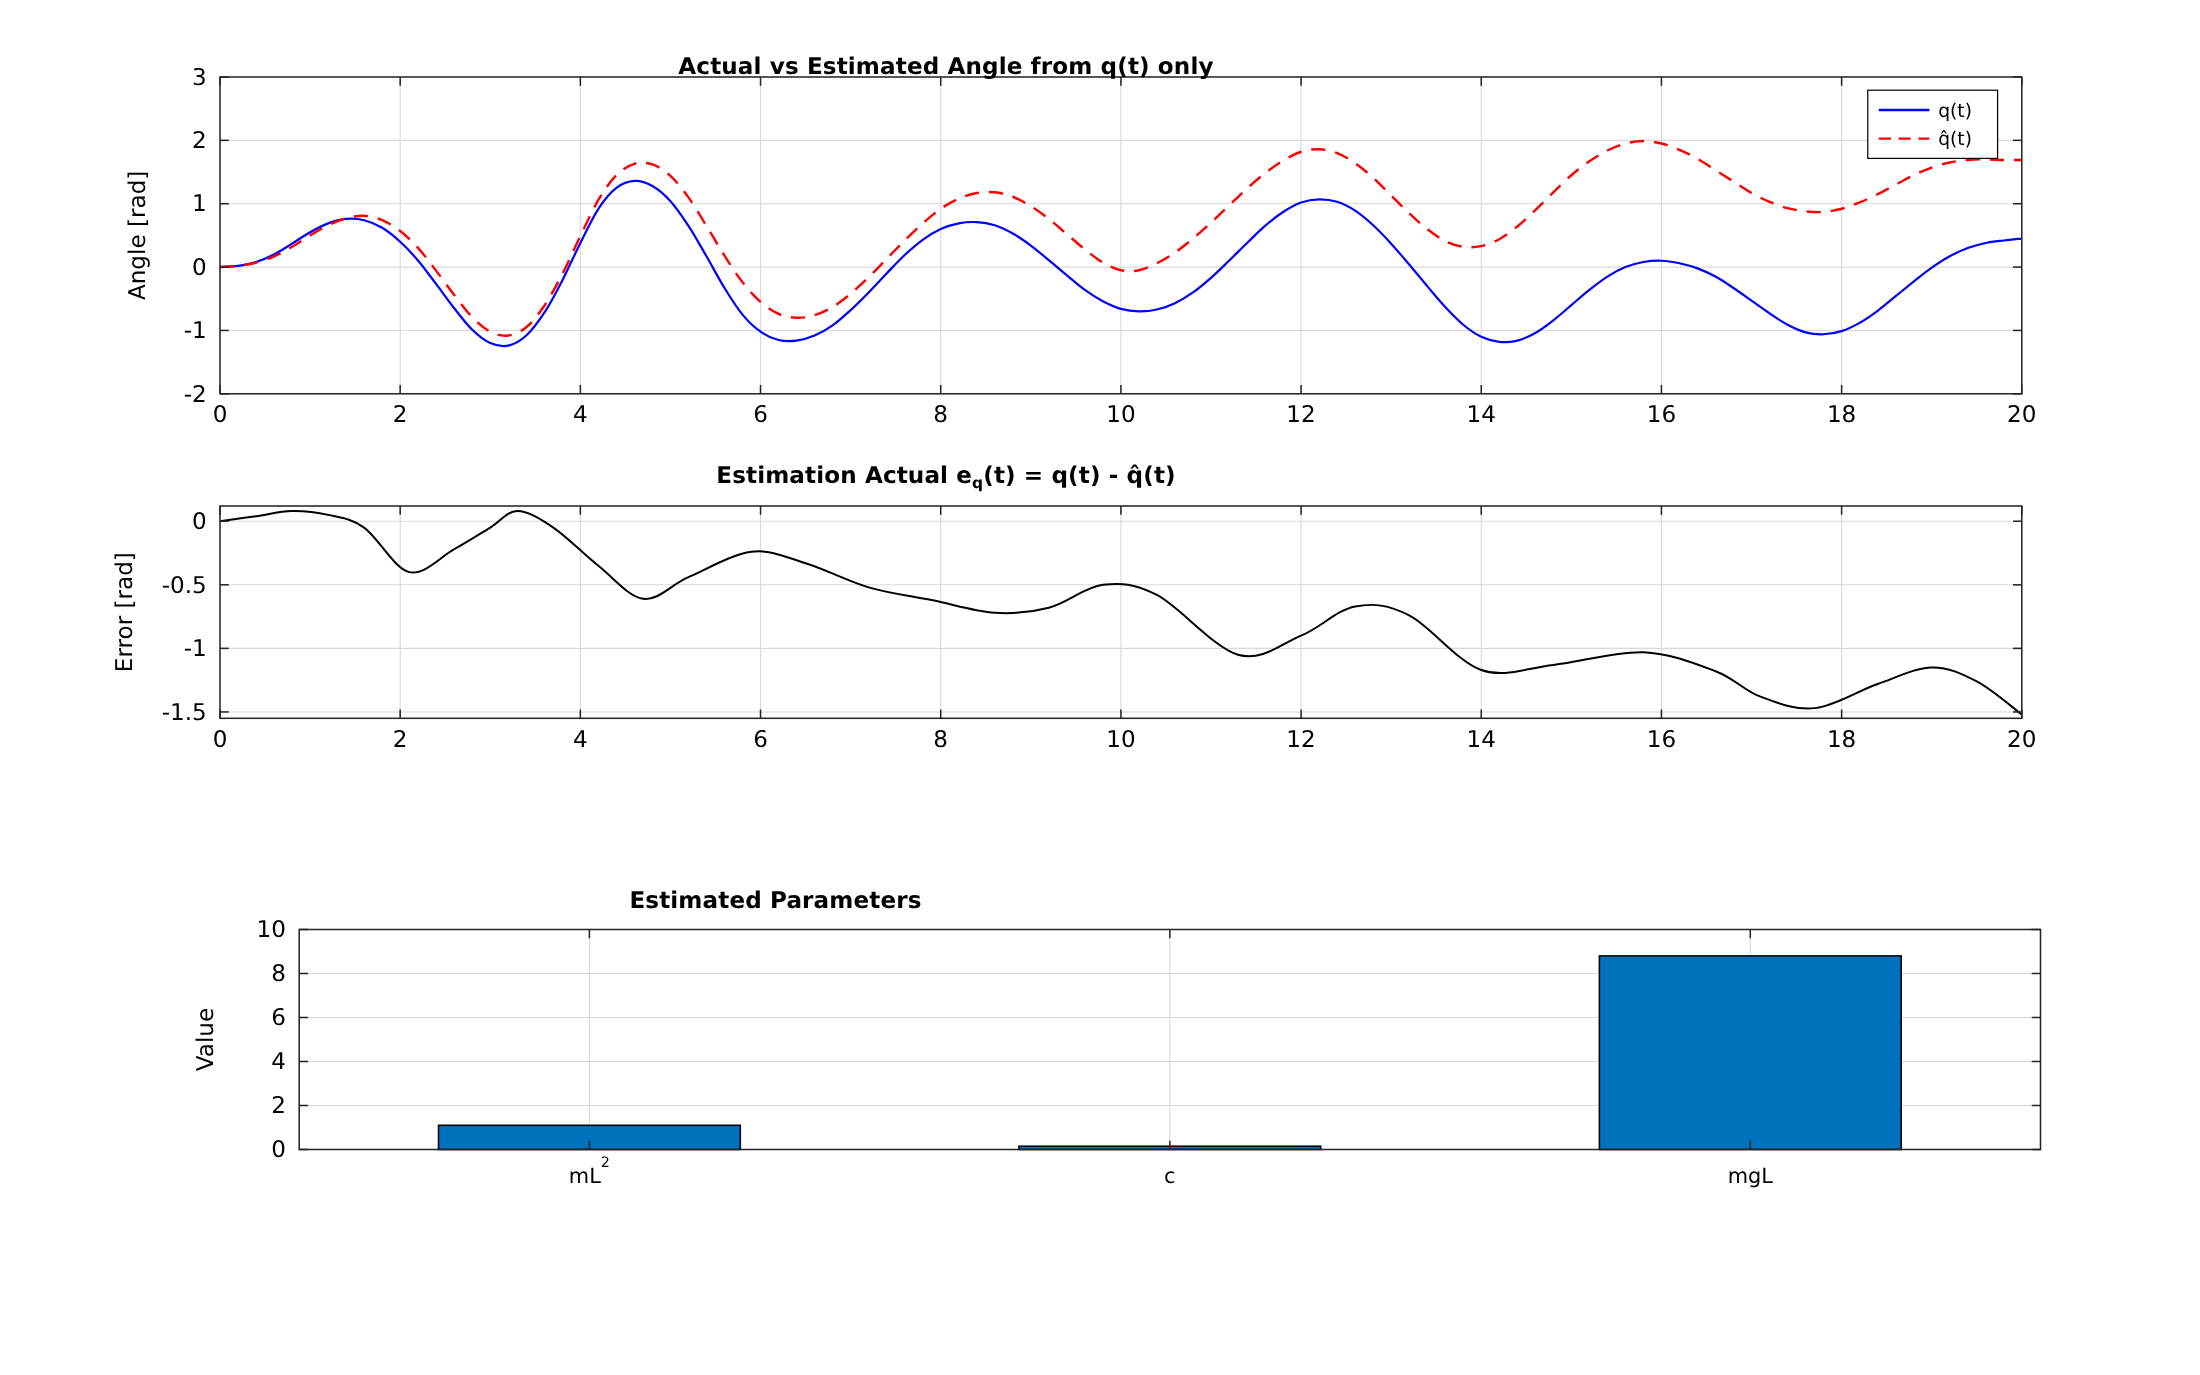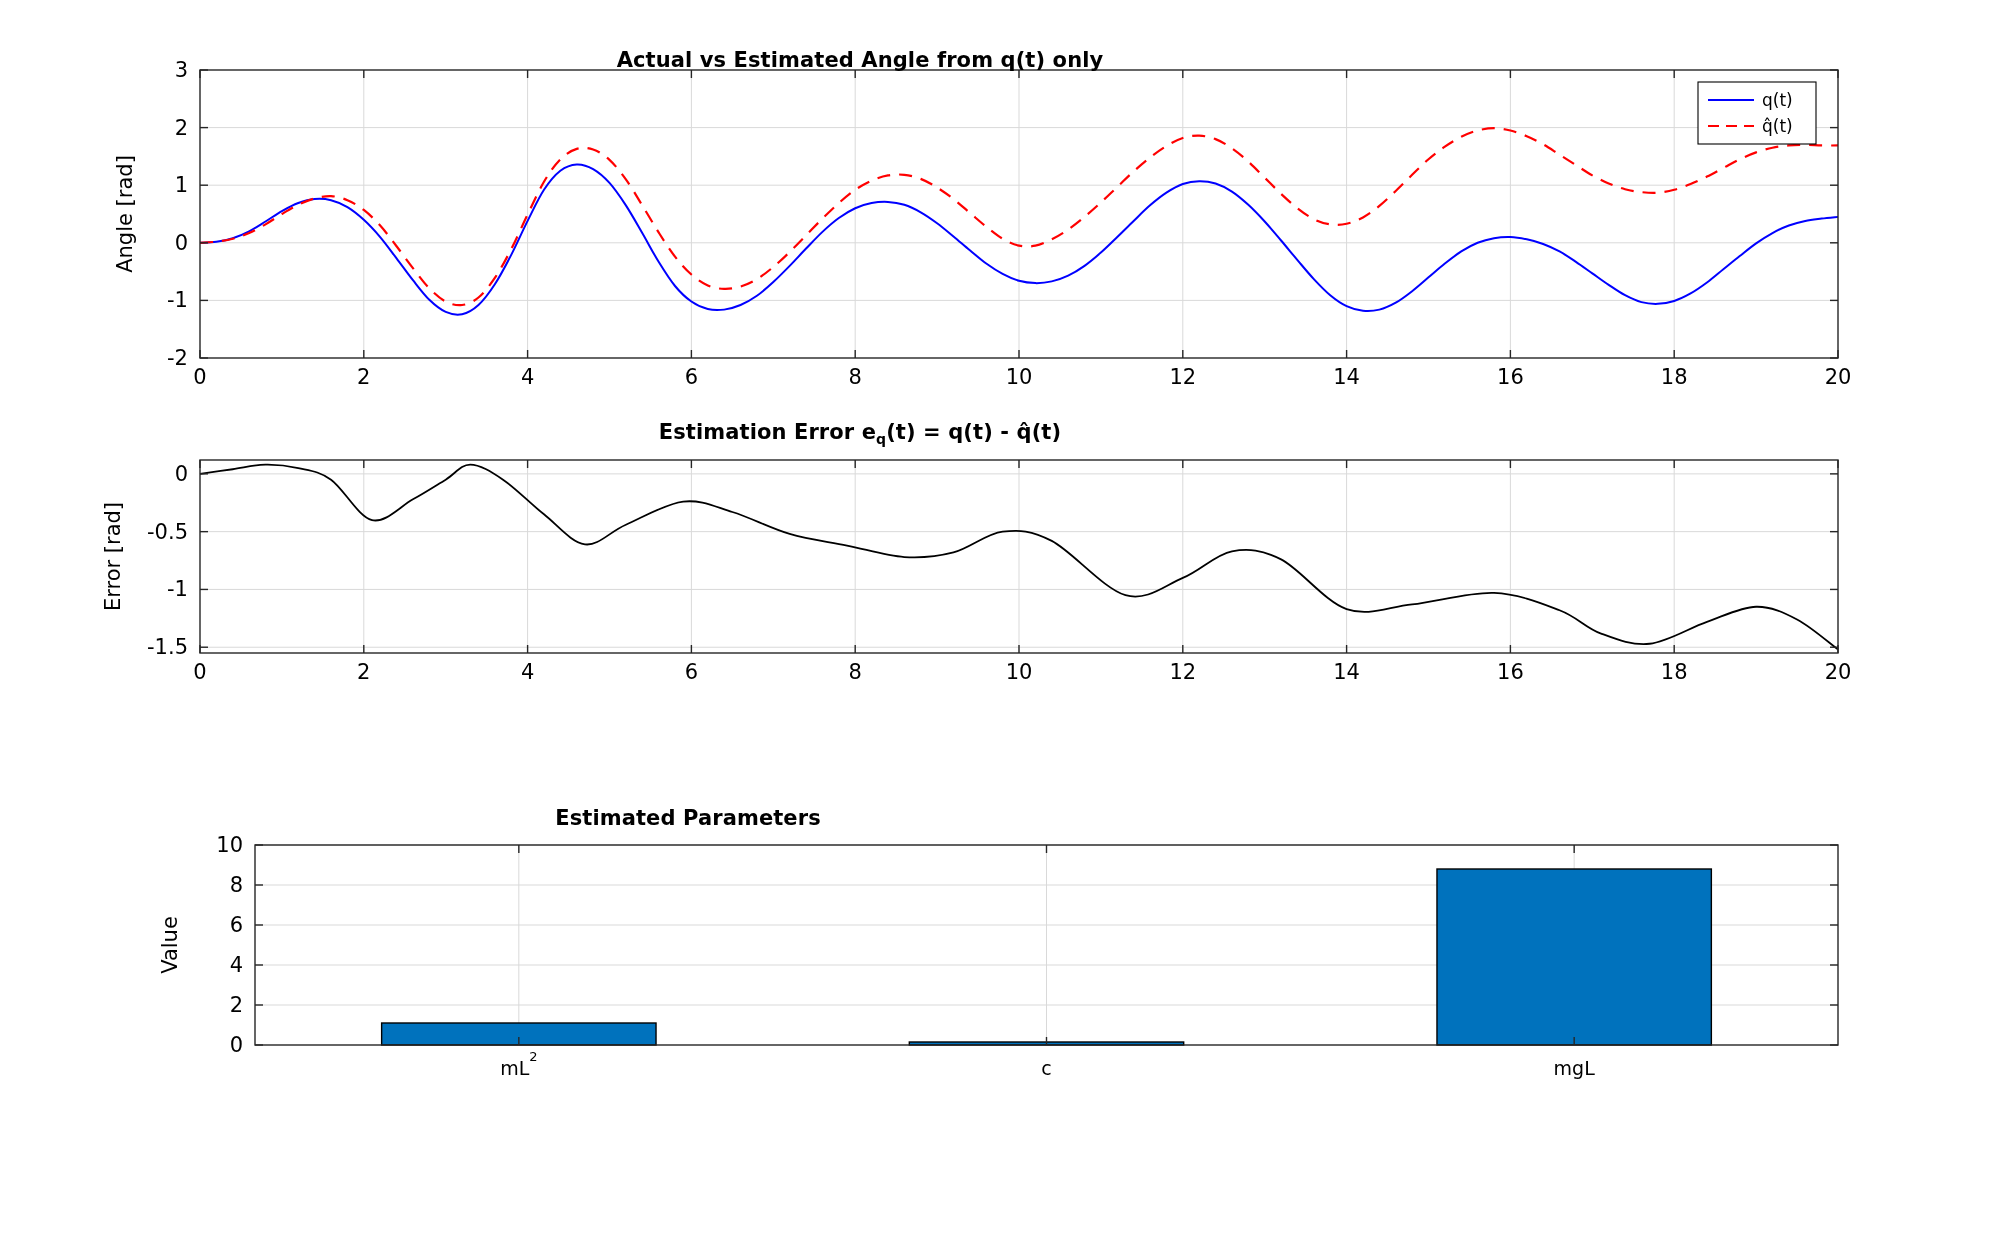--- a/index.html
+++ b/index.html
@@ -104,21 +104,21 @@
             <text x="1762" y="66" class="legend-lbl">q(t)</text>
             <line x1="1708" y1="86" x2="1754" y2="86" stroke="#ff0000" stroke-width="2.1" stroke-dasharray="11,7"></line>
             <text x="1762" y="92" class="legend-lbl">q̂(t)</text>
           </g>
         </g>
       </svg>
   </div>
 
   <div class="axes" style="left:0px;top:415px;width:2000px;height:260px;">
     <div class="axtitle" style="top:5px;left:-140px;">
-      <span>Estimation Error e</span><sub>q</sub><span>(t) = q(t) - q̂(t)</span>
+      <span>Estimation Actual e</span><sub>q</sub><span>(t) = q(t) - q̂(t)</span>
     </div>
     <svg id="svg-error" width="2000" height="260">
         <g>
           <rect x="200" y="45" width="1638" height="193" fill="#ffffff"></rect>
           <line x1="200" y1="232.22155688622755" x2="1838" y2="232.22155688622755" stroke="#d9d9d9" stroke-width="1"></line>
           <line x1="200" y1="174.43712574850298" x2="1838" y2="174.43712574850298" stroke="#d9d9d9" stroke-width="1"></line>
           <line x1="200" y1="116.65269461077843" x2="1838" y2="116.65269461077843" stroke="#d9d9d9" stroke-width="1"></line>
           <line x1="200" y1="58.86826347305387" x2="1838" y2="58.86826347305387" stroke="#d9d9d9" stroke-width="1"></line>
           <line x1="363.8" y1="45" x2="363.8" y2="238" stroke="#d9d9d9" stroke-width="1"></line>
           <line x1="527.6" y1="45" x2="527.6" y2="238" stroke="#d9d9d9" stroke-width="1"></line>
@@ -174,21 +174,21 @@
           <line x1="1838" y1="116.65269461077843" x2="1830" y2="116.65269461077843" stroke="#262626" stroke-width="1.4"></line>
           <text x="188" y="123.65269461077843" text-anchor="end" class="tick-lbl">-0.5</text>
           <line x1="200" y1="58.86826347305387" x2="208" y2="58.86826347305387" stroke="#262626" stroke-width="1.4"></line>
           <line x1="1838" y1="58.86826347305387" x2="1830" y2="58.86826347305387" stroke="#262626" stroke-width="1.4"></line>
           <text x="188" y="65.86826347305387" text-anchor="end" class="tick-lbl">0</text>
           <text class="ax-lbl" text-anchor="middle" transform="translate(120,141.5) rotate(-90)">Error [rad]</text>
         </g>
       </svg>
   </div>
 
-  <div class="axes" style="left:0px;top:800px;width:1656px;height:300px;">
+  <div class="axes" style="left:17px;top:800px;width:1656px;height:300px;">
     <div class="axtitle" style="top:6px;left:-140px;">Estimated Parameters</div>
     <svg id="svg-bars" width="2000" height="300">
         <g>
           <rect x="255" y="45" width="1583" height="200" fill="#ffffff"></rect>
           <line x1="255" y1="205" x2="1838" y2="205" stroke="#d9d9d9" stroke-width="1"></line>
           <line x1="255" y1="165" x2="1838" y2="165" stroke="#d9d9d9" stroke-width="1"></line>
           <line x1="255" y1="125" x2="1838" y2="125" stroke="#d9d9d9" stroke-width="1"></line>
           <line x1="255" y1="85" x2="1838" y2="85" stroke="#d9d9d9" stroke-width="1"></line>
           <line x1="255" y1="45" x2="1838" y2="45" stroke="#d9d9d9" stroke-width="1"></line>
           <line x1="518.8333333333333" y1="45" x2="518.8333333333333" y2="245" stroke="#d9d9d9" stroke-width="1"></line>

